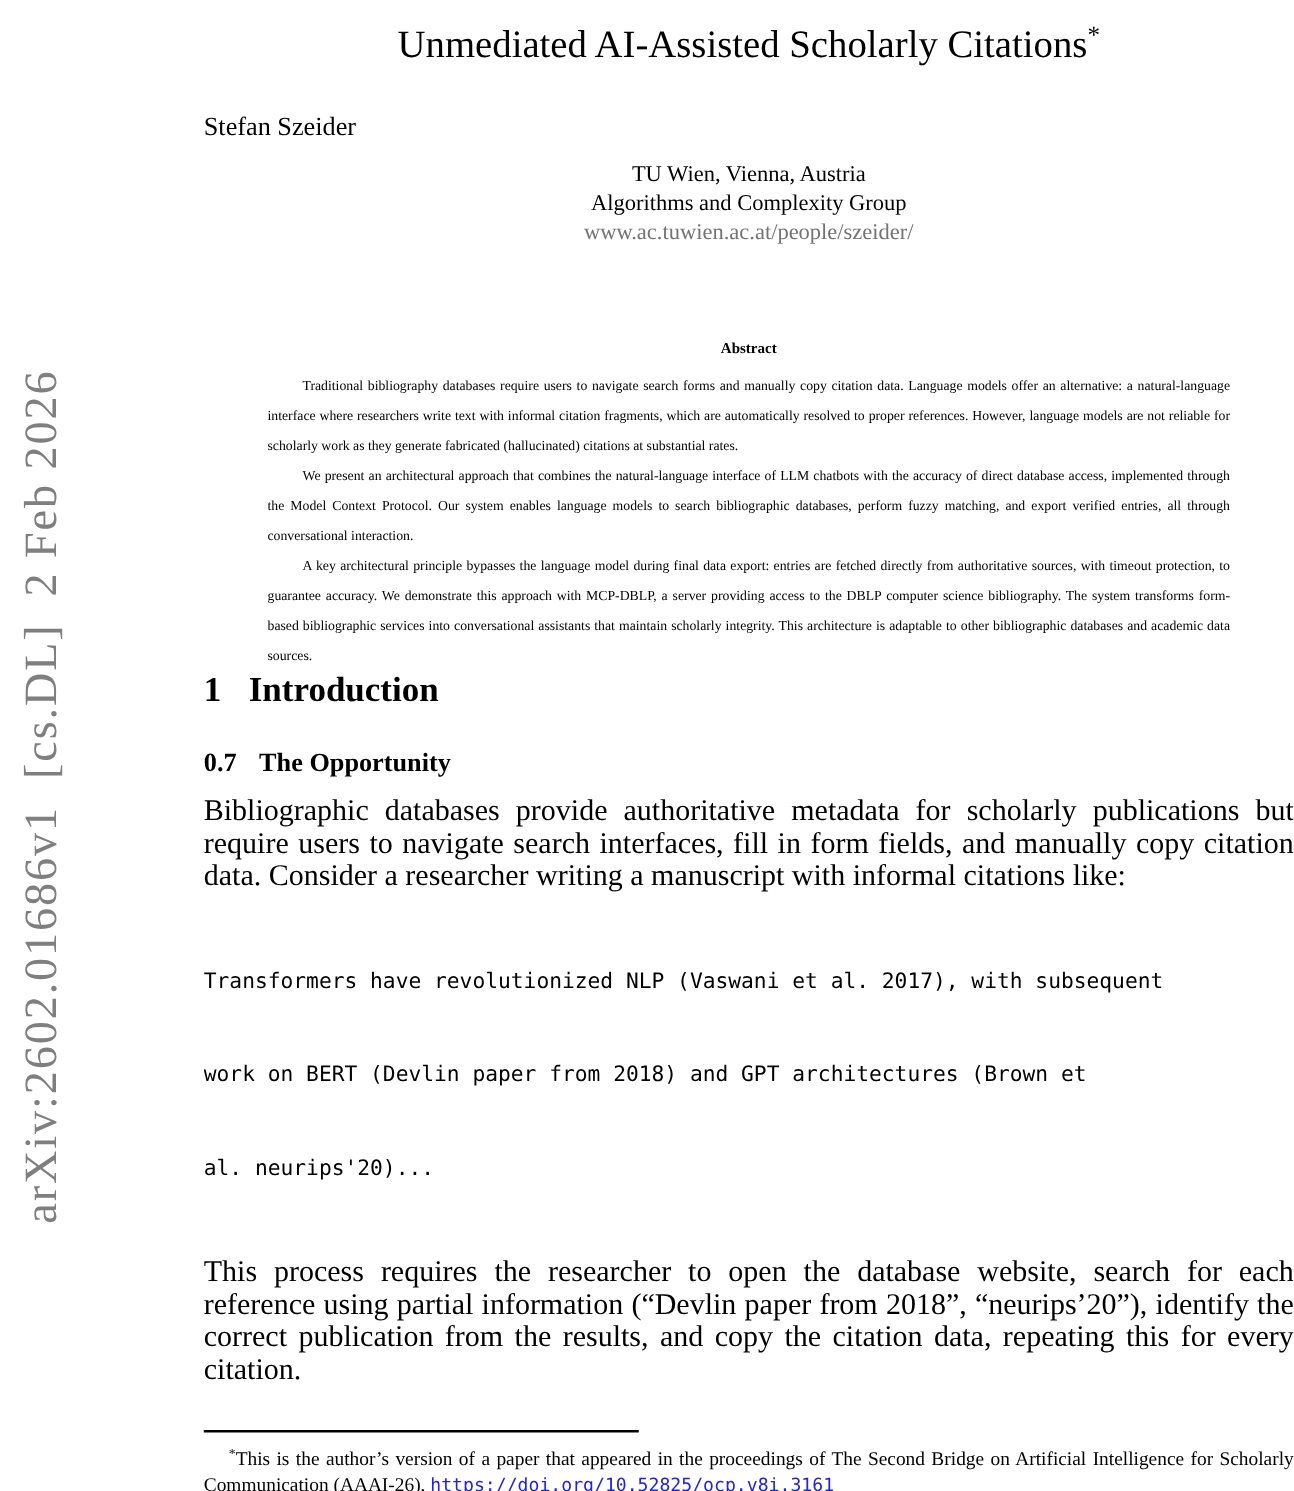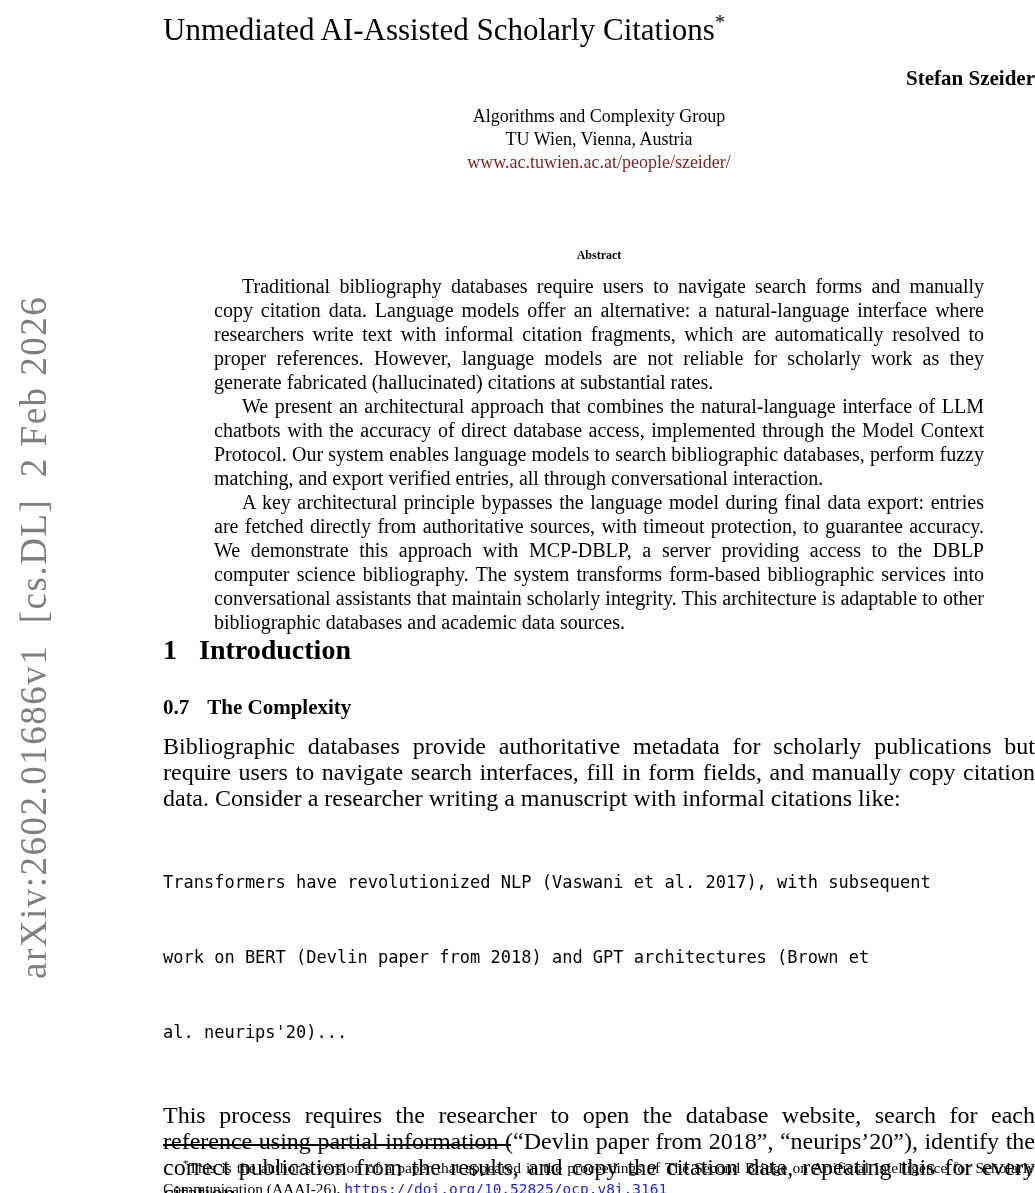--- a/index.html
+++ b/index.html
@@ -27,54 +27,53 @@
     width: 745px;
   }
   .content {
     position: absolute;
     left: 163px;
     top: 0;
     width: 872px;
   }
   .paper-title {
     margin-top: 2px;
-    text-align: left;
+    text-align: center;
     font-size: 31px;
     font-weight: normal;
-    line-height: 40px;
+    line-height: 52px;
   }
   .paper-title sup { font-size: 20px; }
   .author {
-    margin-top: 15px;
-    text-align: right;
+    margin-top: 27px;
+    text-align: left;
     font-size: 21px;
     line-height: 26px;
-    font-weight: bold;
   }
   .affiliation {
     margin-top: 14px;
     text-align: center;
     font-size: 18px;
     line-height: 23px;
   }
   a.link-serif {
-    color: #7f1d1d;
+    color: #737373;
     text-decoration: none;
     cursor: pointer;
   }
   .abstract-heading {
     margin-top: 74px;
     text-align: center;
     font-size: 12px;
     font-weight: bold;
   }
   .abstract-body {
     width: 770px;
     margin: 11px auto 0 auto;
-    font-size: 20px;
+    font-size: 11px;
     line-height: 24px;
     text-align: justify;
   }
   .abstract-body p { text-indent: 28px; }
   .section-heading {
     font-size: 28px;
     font-weight: bold;
     line-height: 32px;
   }
   .section-heading .sec-num { display: inline-block; margin-right: 22px; }
@@ -133,38 +132,38 @@
 
   <div class="watermark">arXiv:2602.01686v1  [cs.DL]  2 Feb 2026</div>
 
   <div class="content">
 
     <h1 class="paper-title"><span>Unmediated AI-Assisted Scholarly Citations</span><sup>*</sup></h1>
 
     <div class="author">Stefan Szeider</div>
 
     <div class="affiliation">
+      <div>TU Wien, Vienna, Austria</div>
       <div>Algorithms and Complexity Group</div>
-      <div>TU Wien, Vienna, Austria</div>
       <div>
         <a class="link-serif">www.ac.tuwien.ac.at/people/szeider/</a>
       </div>
     </div>
 
     <div class="abstract-heading">Abstract</div>
 
     <div class="abstract-body">
       <p>Traditional bibliography databases require users to navigate search forms and manually copy citation data. Language models offer an alternative: a natural-language interface where researchers write text with informal citation fragments, which are automatically resolved to proper references. However, language models are not reliable for scholarly work as they generate fabricated (hallucinated) citations at substantial rates.</p>
       <p>We present an architectural approach that combines the natural-language interface of LLM chatbots with the accuracy of direct database access, implemented through the Model Context Protocol. Our system enables language models to search bibliographic databases, perform fuzzy matching, and export verified entries, all through conversational interaction.</p>
       <p>A key architectural principle bypasses the language model during final data export: entries are fetched directly from authoritative sources, with timeout protection, to guarantee accuracy. We demonstrate this approach with MCP-DBLP, a server providing access to the DBLP computer science bibliography. The system transforms form-based bibliographic services into conversational assistants that maintain scholarly integrity. This architecture is adaptable to other bibliographic databases and academic data sources.</p>
     </div>
 
     <h2 class="section-heading"><span class="sec-num">1</span><span>Introduction</span></h2>
 
-    <h3 class="subsection-heading"><span class="sec-num">0.7</span><span>The Complexity</span></h3>
+    <h3 class="subsection-heading"><span class="sec-num">0.7</span><span>The Opportunity</span></h3>
 
     <p class="body-par">Bibliographic databases provide authoritative metadata for scholarly publications but require users to navigate search interfaces, fill in form fields, and manually copy citation data. Consider a researcher writing a manuscript with informal citations like:</p>
 
     <div class="code-block">
       <div>Transformers have revolutionized NLP (Vaswani et al. 2017), with subsequent</div>
       <div>work on BERT (Devlin paper from 2018) and GPT architectures (Brown et</div>
       <div>al. neurips'20)...</div>
     </div>
 
     <p class="body-par no-top">This process requires the researcher to open the database website, search for each reference using partial information (“Devlin paper from 2018”, “neurips’20”), identify the correct publication from the results, and copy the citation data, repeating this for every citation.</p>

